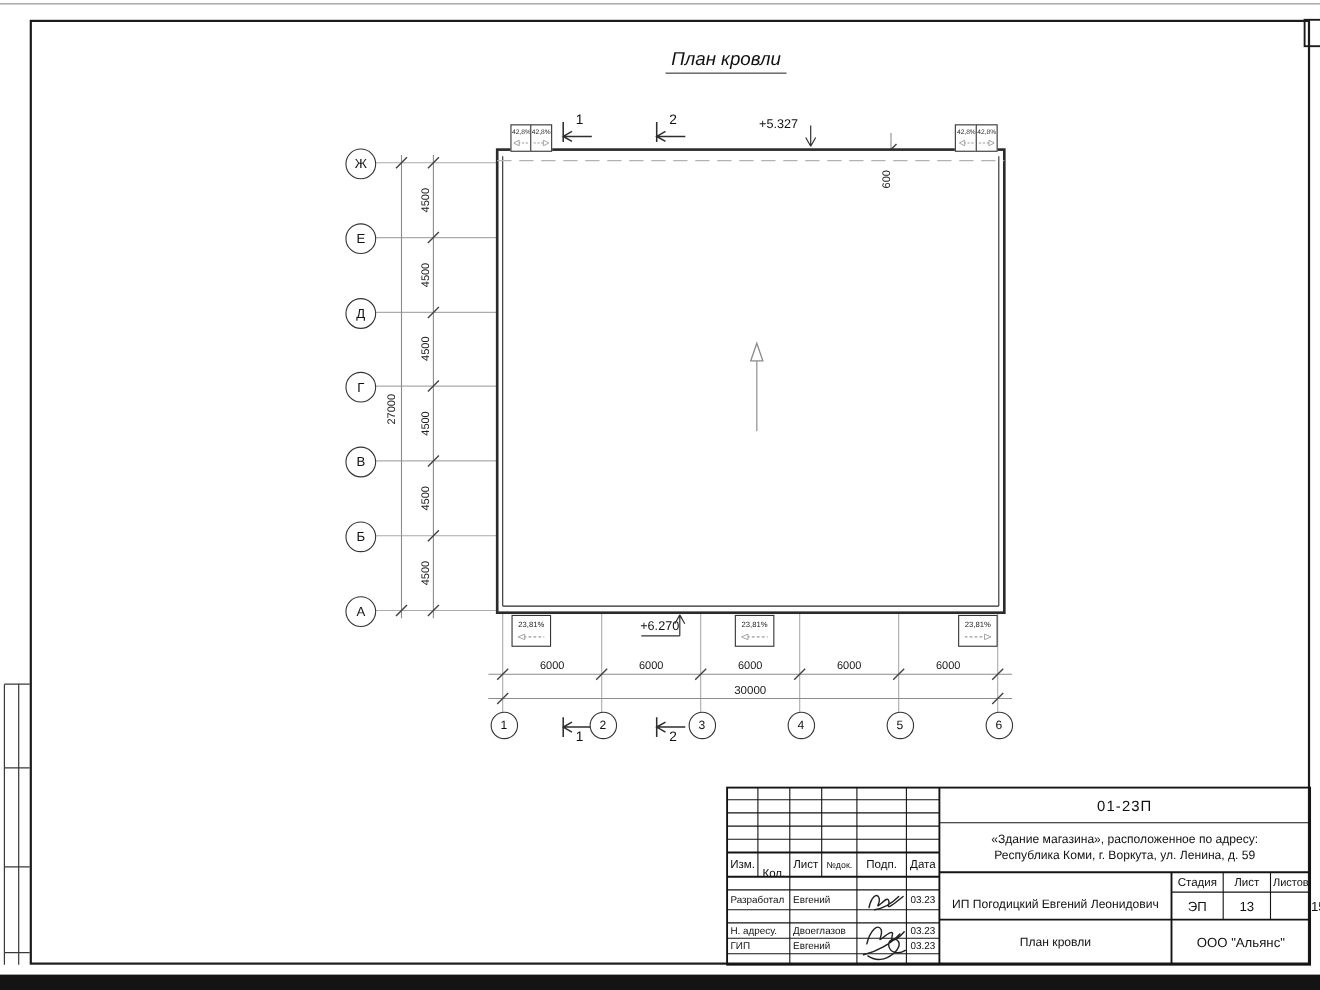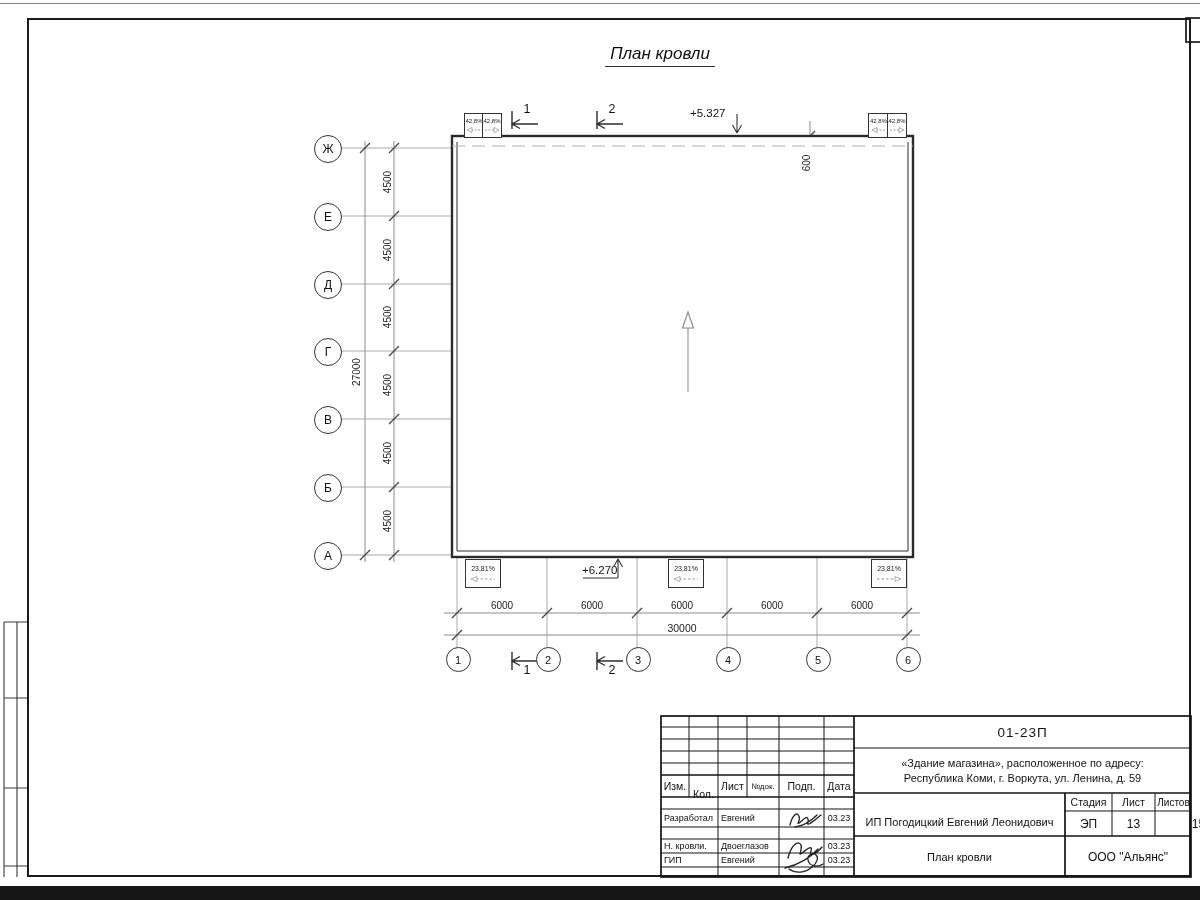--- a/index.html
+++ b/index.html
@@ -227,21 +227,21 @@
   <div class="tbt" style="left:689px;top:775px;width:29px;height:38px;font-size:10.5px;">Кол.</div>
   <div class="tbt" style="left:718px;top:775px;width:29px;height:22px;font-size:10.5px;">Лист</div>
   <div class="tbt" style="left:747px;top:775px;width:32px;height:22px;font-size:8px;">№док.</div>
   <div class="tbt" style="left:779px;top:775px;width:45px;height:22px;font-size:10.5px;">Подп.</div>
   <div class="tbt" style="left:824px;top:775px;width:30px;height:22px;font-size:10.5px;">Дата</div>
 
   <div class="tbt" style="left:664px;top:809px;width:53px;height:18px;font-size:9px;justify-content:flex-start;">Разработал</div>
   <div class="tbt" style="left:721px;top:809px;width:57px;height:18px;font-size:9px;justify-content:flex-start;">Евгений</div>
   <div class="tbt" style="left:824px;top:809px;width:30px;height:18px;font-size:9px;">03.23</div>
 
-  <div class="tbt" style="left:664px;top:839px;width:53px;height:14px;font-size:9px;justify-content:flex-start;">Н. кровли.</div>
+  <div class="tbt" style="left:664px;top:839px;width:53px;height:14px;font-size:9px;justify-content:flex-start;">Н. адресу.</div>
   <div class="tbt" style="left:721px;top:839px;width:57px;height:14px;font-size:9px;justify-content:flex-start;">Двоеглазов</div>
   <div class="tbt" style="left:824px;top:839px;width:30px;height:14px;font-size:9px;">03.23</div>
 
   <div class="tbt" style="left:664px;top:853px;width:53px;height:14px;font-size:9px;justify-content:flex-start;">ГИП</div>
   <div class="tbt" style="left:721px;top:853px;width:57px;height:14px;font-size:9px;justify-content:flex-start;">Евгений</div>
   <div class="tbt" style="left:824px;top:853px;width:30px;height:14px;font-size:9px;">03.23</div>
 
   <div class="tbt" style="left:854px;top:716px;width:337px;height:32px;font-size:13.5px;letter-spacing:1px;">01-23П</div>
   <div class="tbt" style="left:854px;top:748px;width:337px;height:45px;flex-direction:column;font-size:11px;line-height:1.3;">
     <span>«Здание магазина», расположенное по адресу:</span>

